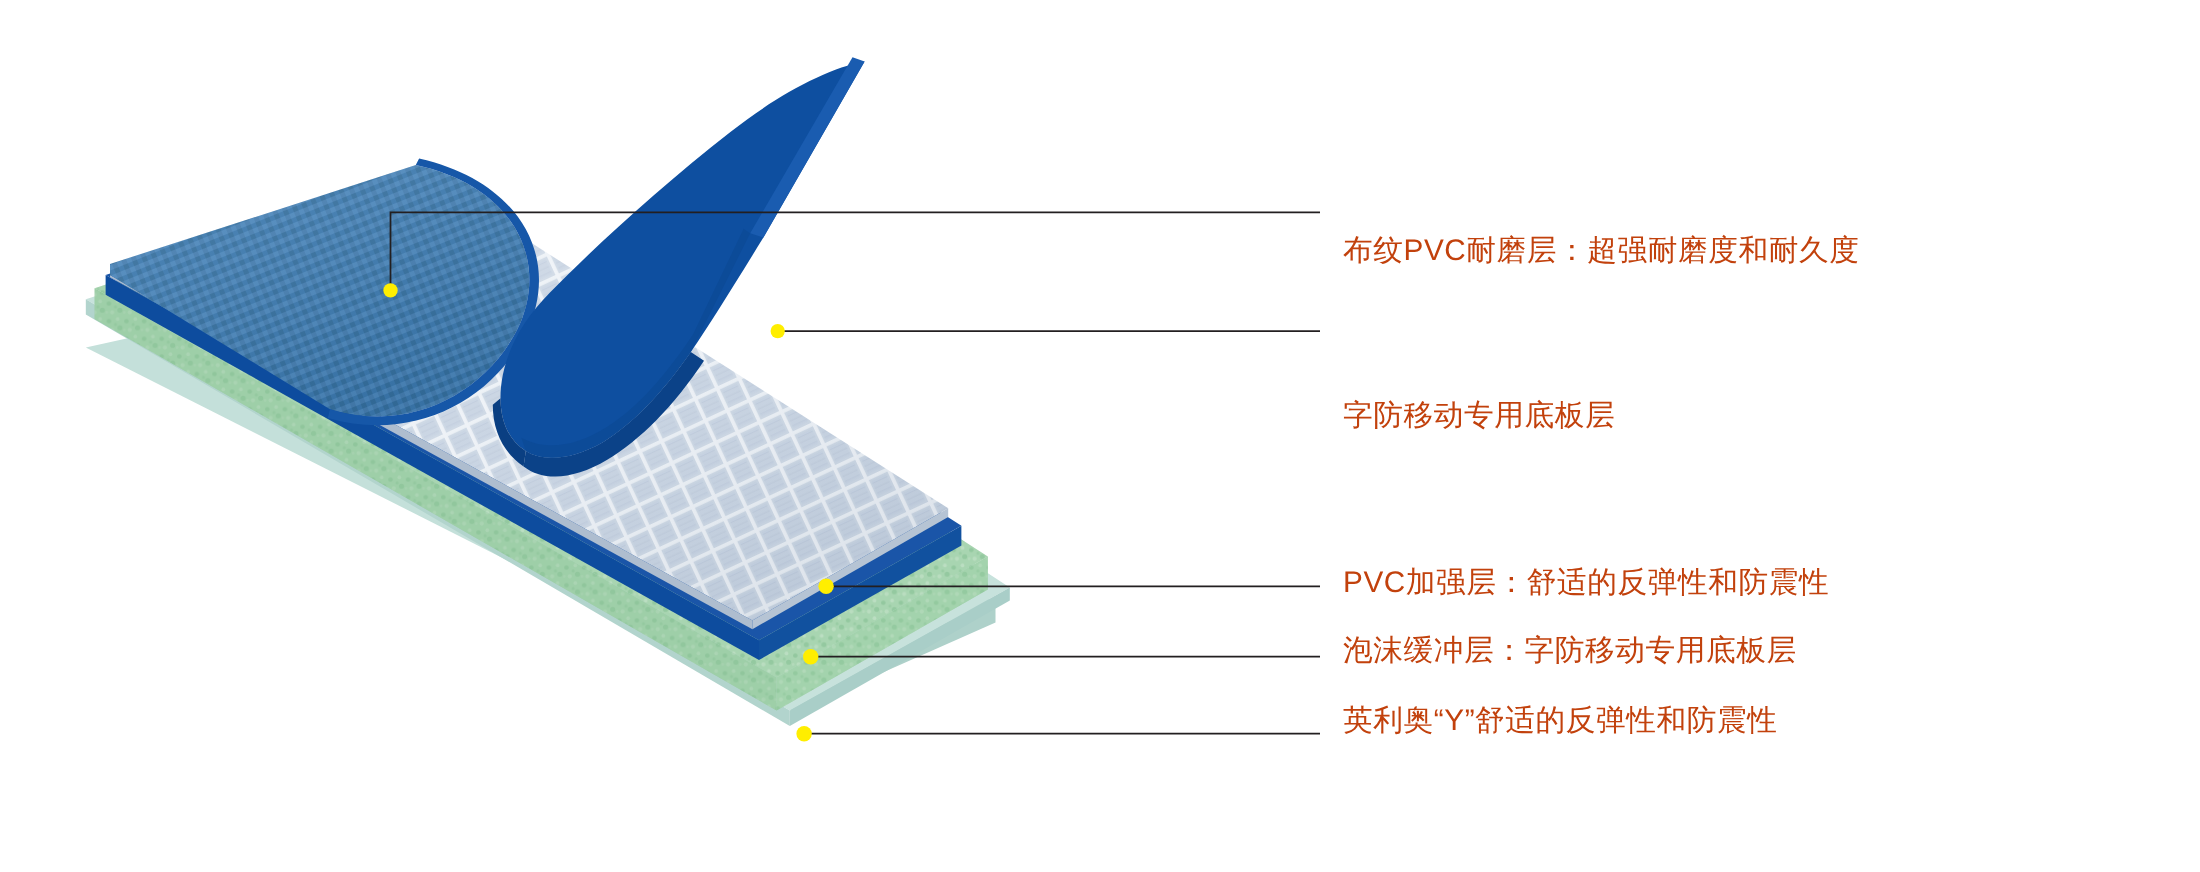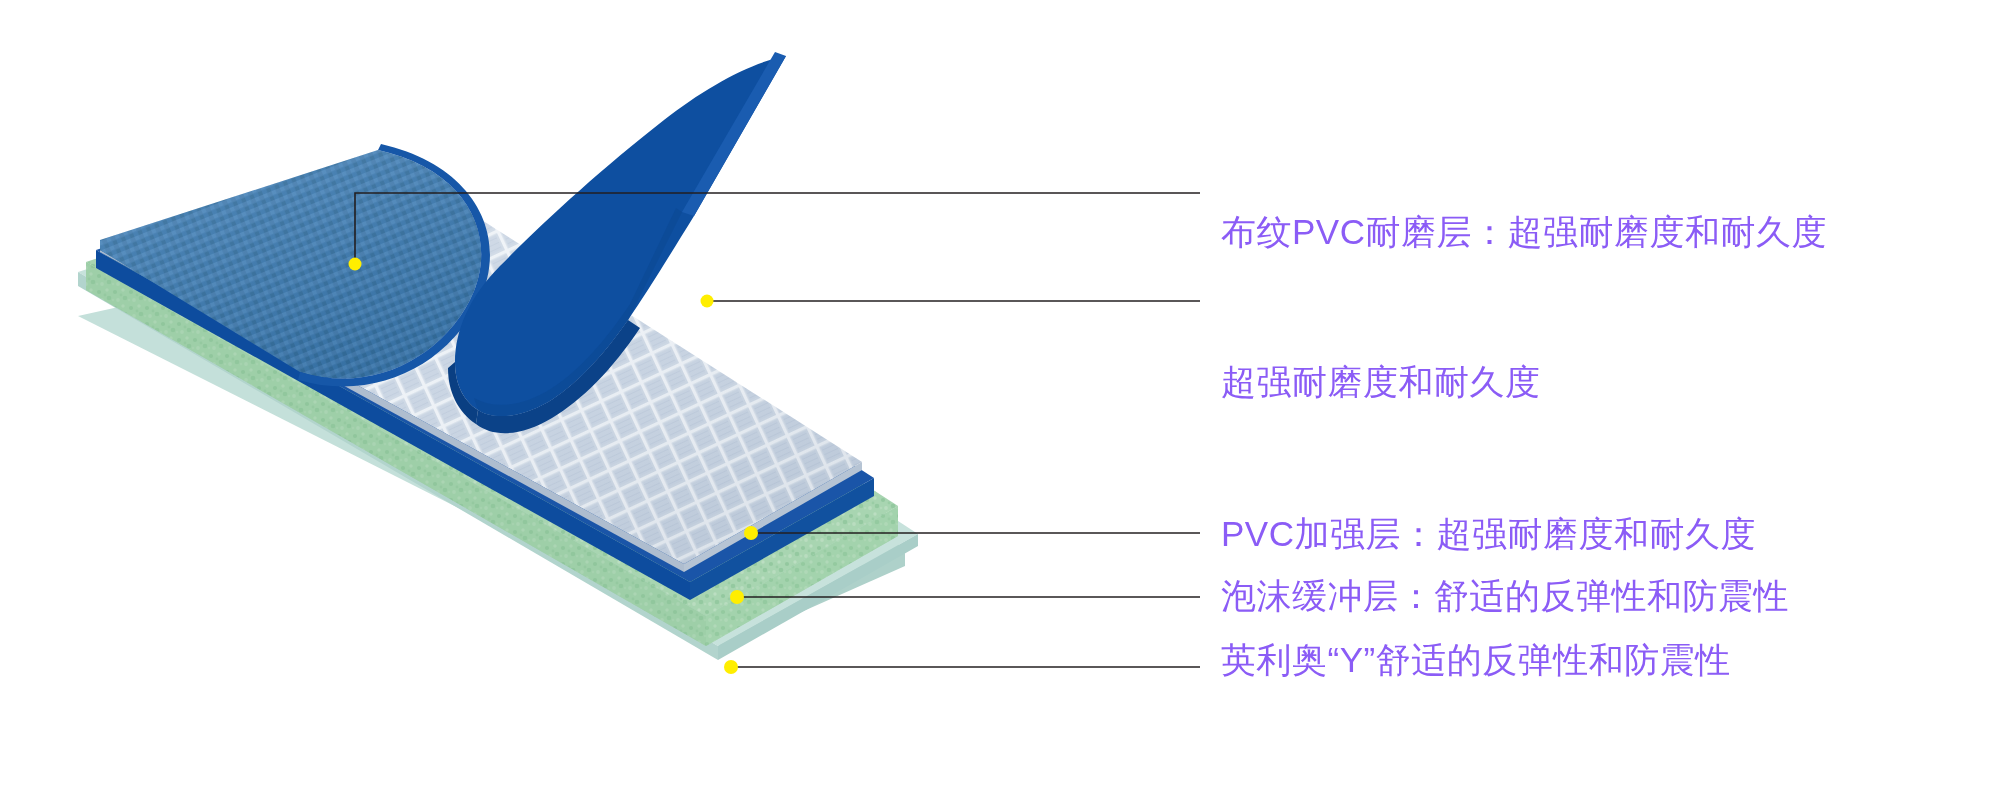--- a/index.html
+++ b/index.html
@@ -21,23 +21,23 @@
   }
   #scene {
     position: absolute;
     inset: 0;
     width: 2000px;
     height: 793px;
   }
   .layer-label {
     position: absolute;
     font-family: "Liberation Sans", "DejaVu Sans", sans-serif;
-    font-size: 35px;
+    font-size: 27px;
     font-weight: 400;
-    color: #8b5cf6;
+    color: #c2410c;
     white-space: nowrap;
     letter-spacing: 0.5px;
     line-height: 1;
   }
   #label-0 { left: 1221px; top: 214px; }
   #label-1 { left: 1221px; top: 364px; }
   #label-2 { left: 1221px; top: 516px; }
   #label-3 { left: 1221px; top: 578px; }
   #label-4 { left: 1221px; top: 642px; }
 </style>
@@ -237,21 +237,21 @@
       <circle cx="355" cy="264" r="6.5" fill="#ffee00"></circle>
       <circle cx="707" cy="301" r="6.5" fill="#ffee00"></circle>
       <circle cx="751" cy="533" r="7" fill="#ffee00"></circle>
       <circle cx="737" cy="597" r="7" fill="#ffee00"></circle>
       <circle cx="731" cy="667" r="7" fill="#ffee00"></circle>
     </g>
   </svg>
 
   <div class="layer-label" id="label-0">布纹PVC耐磨层：超强耐磨度和耐久度</div>
 
-  <div class="layer-label" id="label-1">超强耐磨度和耐久度</div>
-
-  <div class="layer-label" id="label-2">PVC加强层：超强耐磨度和耐久度</div>
-
-  <div class="layer-label" id="label-3">泡沫缓冲层：舒适的反弹性和防震性</div>
+  <div class="layer-label" id="label-1">字防移动专用底板层</div>
+
+  <div class="layer-label" id="label-2">PVC加强层：舒适的反弹性和防震性</div>
+
+  <div class="layer-label" id="label-3">泡沫缓冲层：字防移动专用底板层</div>
 
   <div class="layer-label" id="label-4">英利奥“Y”舒适的反弹性和防震性</div>
 
 </div>
 
 </body></html>

